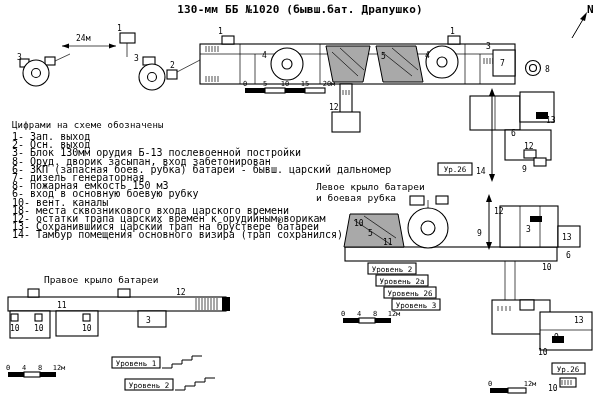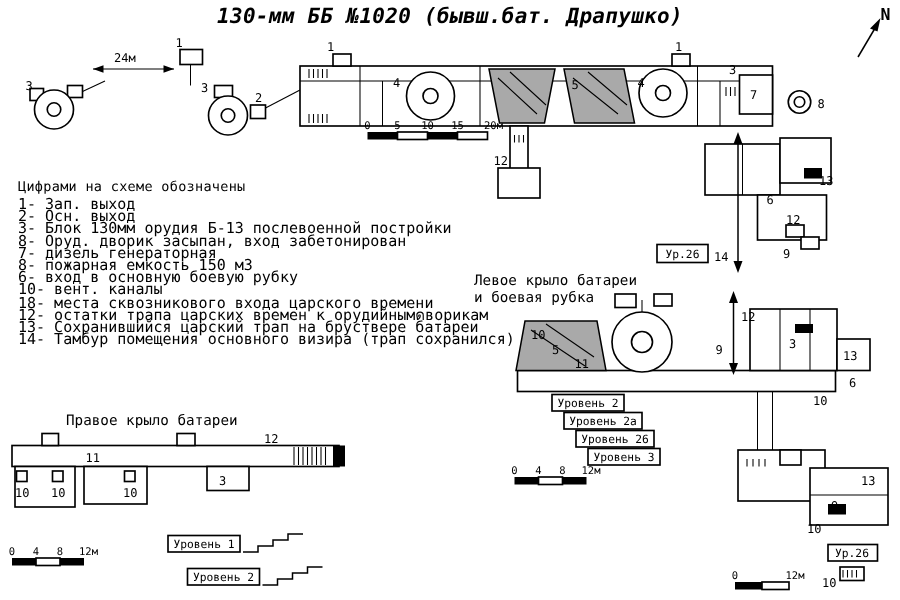--- a/index.html
+++ b/index.html
@@ -2,21 +2,21 @@
 <html><head>
 <meta charset="utf-8">
 <style>
   * { margin:0; padding:0; box-sizing:border-box; }
   body { background:#777; }
   .page { position:relative; width:600px; height:400px; background:#fff; overflow:hidden;
           font-family:"DejaVu Sans Mono",monospace; color:#000; }
   .plan { position:absolute; left:0; top:0; width:600px; height:400px; }
   .titlebar { position:absolute; top:3px; left:0; width:100%; display:flex;
               justify-content:center; align-items:baseline; gap:9px; }
-  .t-main { font-size:14px; font-weight:bold; letter-spacing:.2px;font-style:italic; }
+  .t-main { font-size:11px; font-weight:bold; letter-spacing:.2px; }
   .t-sub  { font-size:8px; }
   .legend { position:absolute; left:12px; top:94px; }
   .legend-h { font-size:9px; margin-bottom:3px; letter-spacing:.2px;margin-top:26px; }
   .legend-i { font-size:10px; line-height:8.2px; white-space:nowrap; }
   svg text { font-family:"DejaVu Sans Mono",monospace; fill:#000; }
   .num  { font-size:8px; }
   .tick { font-size:7px; text-anchor:middle; }
   .lvl  { font-size:7.5px; text-anchor:middle; }
   .sect { font-size:9.5px; }
   .north-n { font-size:11px; font-weight:bold; }
@@ -256,20 +256,21 @@
   <header class="titlebar">
     <span class="t-main">130-мм ББ №1020 (бывш.бат. Драпушко)</span>
   </header>
 
   <div class="legend">
     <div class="legend-h">Цифрами на схеме обозначены</div>
     <div class="legend-i">1- Зап. выход</div>
     <div class="legend-i">2- Осн. выход</div>
     <div class="legend-i">3- Блок 130мм орудия Б-13 послевоенной постройки</div>
     <div class="legend-i">8- Оруд. дворик засыпан, вход забетонирован</div>
+    <div class="legend-i">6- ЗКП (запасная боев. рубка) батареи - бывш. царский дальномер</div>
     <div class="legend-i">7- дизель генераторная</div>
     <div class="legend-i">8- пожарная емкость 150 м3</div>
     <div class="legend-i">6- вход в основную боевую рубку</div>
     <div class="legend-i">10- вент. каналы</div>
     <div class="legend-i">18- места сквозникового входа царского времени</div>
     <div class="legend-i">12- остатки трапа царских времен к орудийнымดворикам</div>
     <div class="legend-i">13- Сохранившийся царский трап на бруствере батареи</div>
     <div class="legend-i">14- Тамбур помещения основного визира (трап сохранился)</div>
   </div>
 

